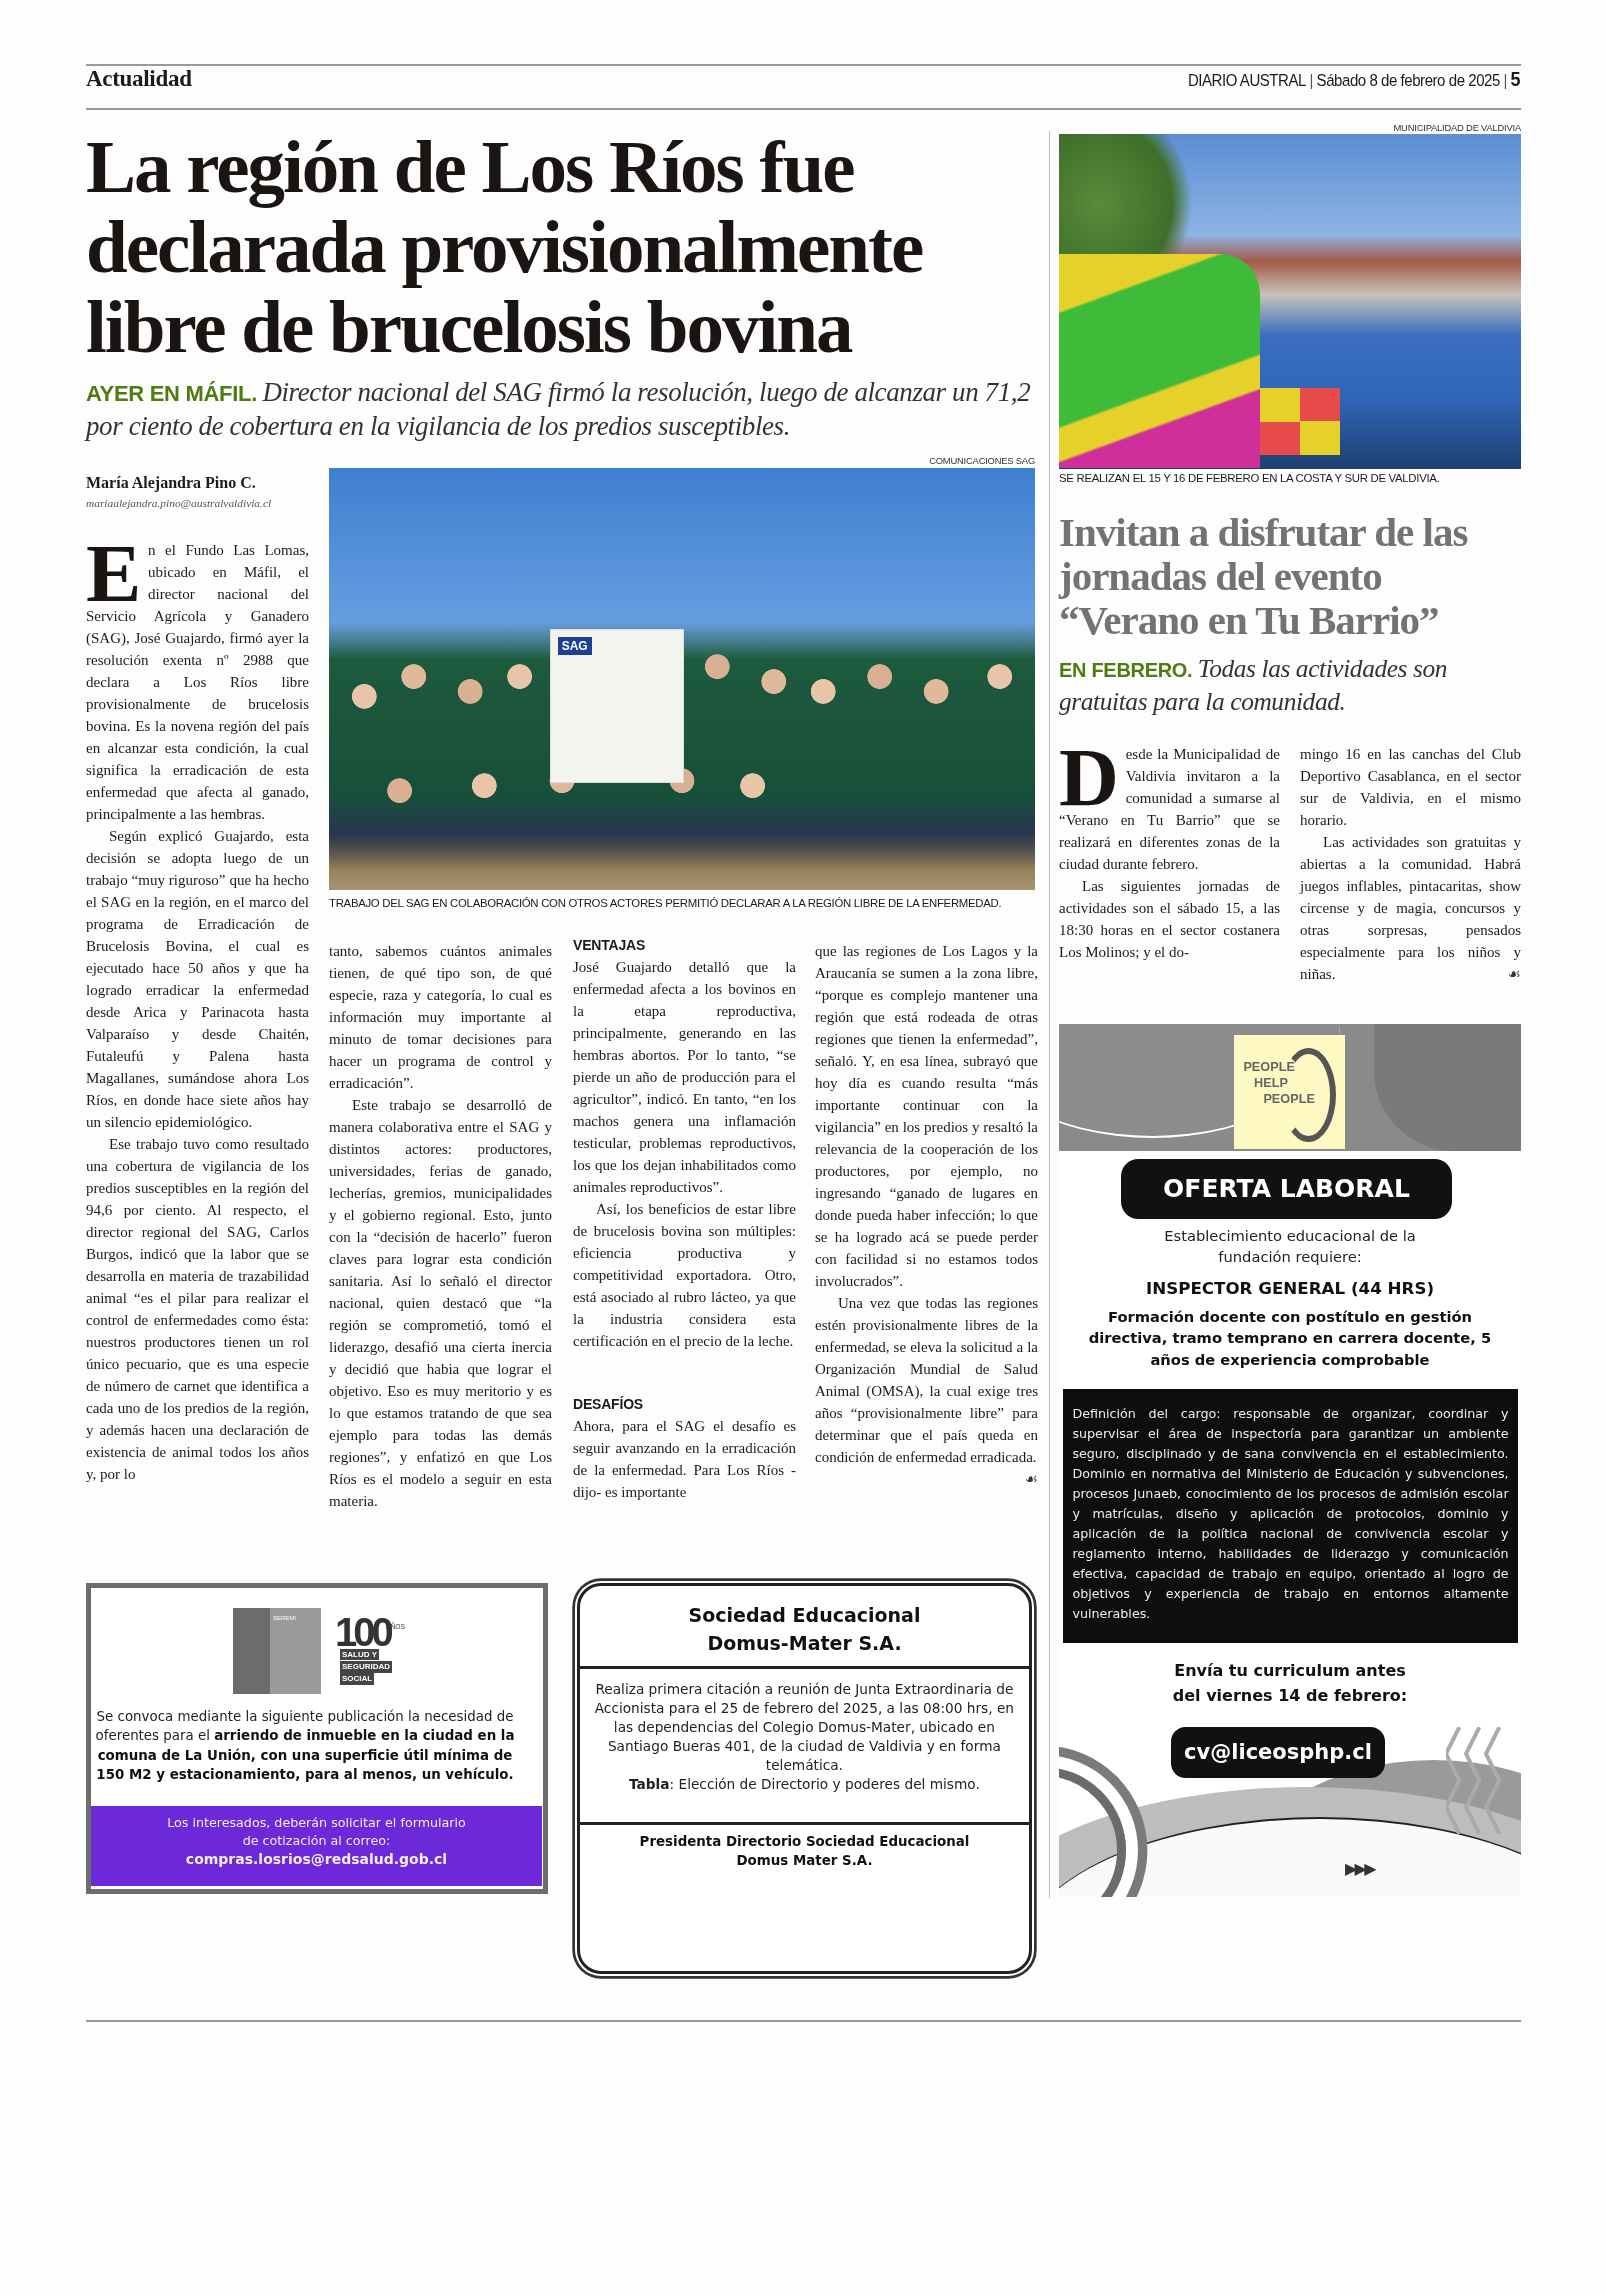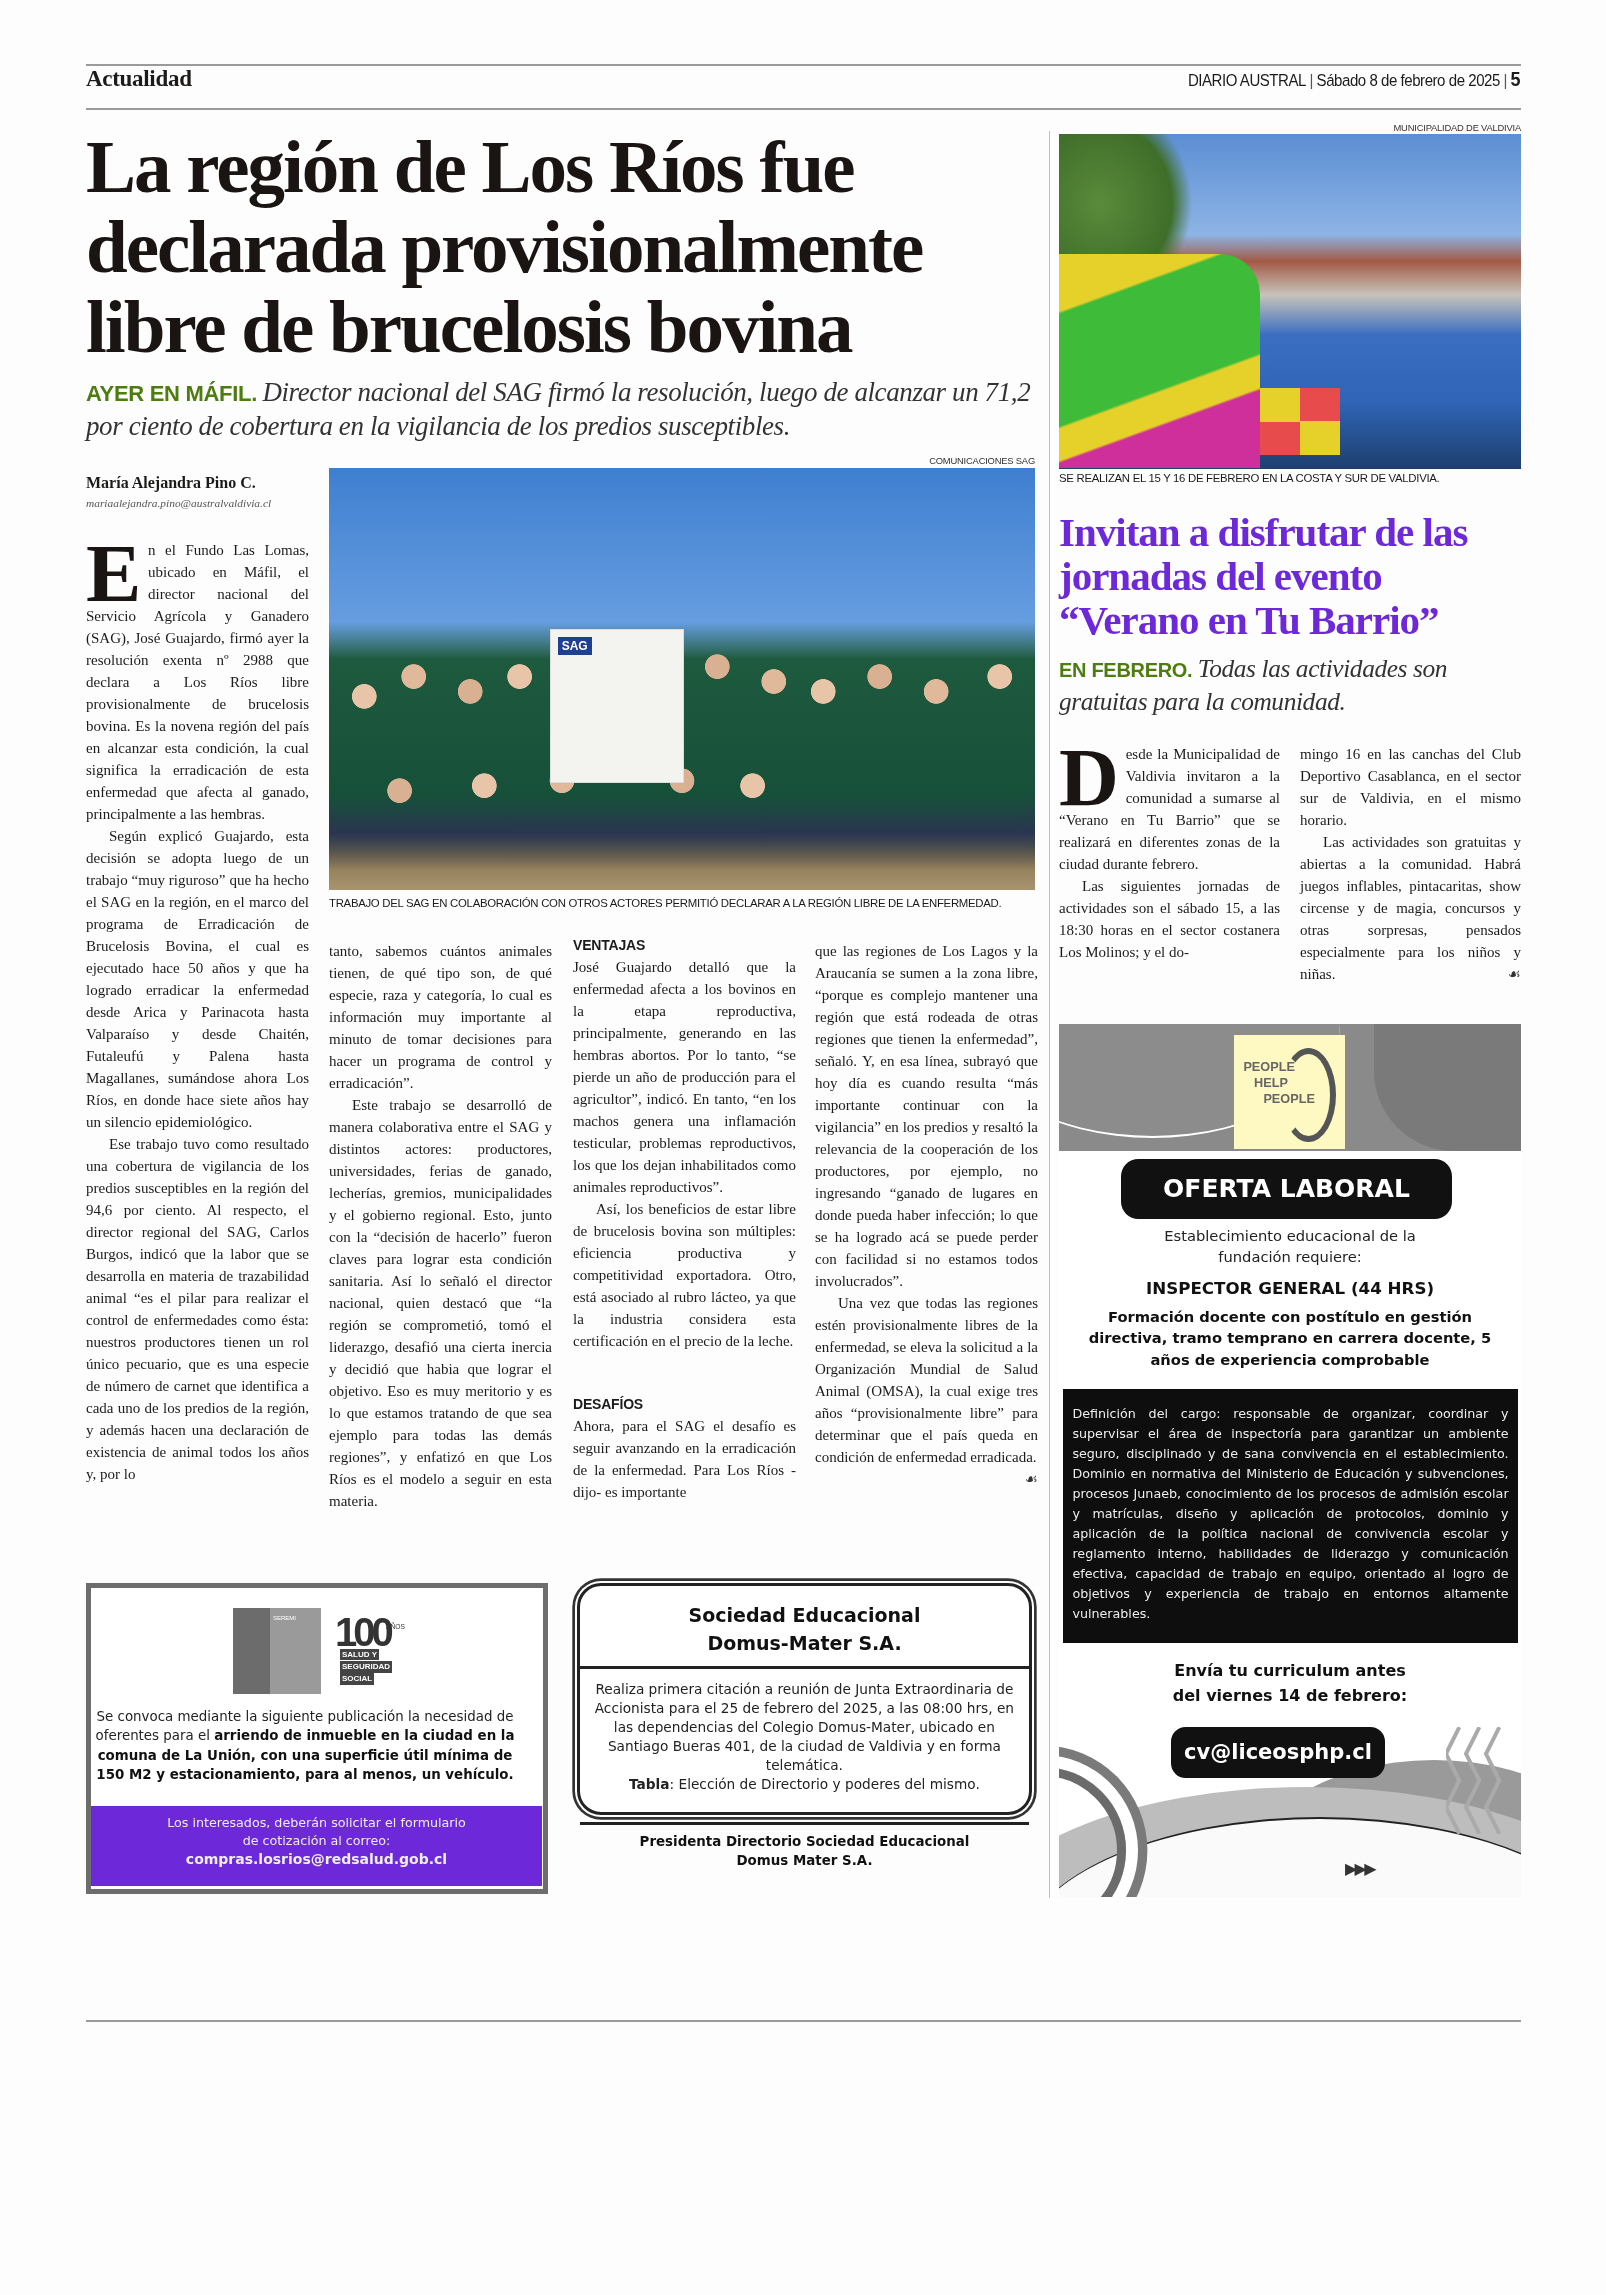--- a/index.html
+++ b/index.html
@@ -65,21 +65,21 @@
   .col p { text-indent: 23px; }
   .col p.first { text-indent: 0; }
   .dropcap { float: left; font-family: "Liberation Serif", serif; font-weight: bold; font-size: 83px; line-height: 63px; margin: 2.7px 6.7px 0 0; color: #1a1512; }
   .subhead { font-family: "Liberation Sans", sans-serif; font-weight: bold; font-size: 14px; letter-spacing: -0.2px; margin-top: 5.4px; }
   .subhead.spaced { margin-top: 41px; }
   .endmark { float: right; font-size: 14.7px; color: #333; }
 
   .vrule { position: absolute; width: 1.3px; background: #bdbdbd; }
 
   
-  .side-headline { left: 1059px; top: 510px; width: 468px; font-family: "Liberation Serif", serif; font-weight: bold; font-size: 41px; line-height: 44px; letter-spacing: -1px; color: #6d28d9; }
+  .side-headline { left: 1059px; top: 510px; width: 468px; font-family: "Liberation Serif", serif; font-weight: bold; font-size: 41px; line-height: 44px; letter-spacing: -1px; color: #737373; }
   .side-lede { left: 1059px; top: 653px; width: 468px; font-family: "Liberation Serif", serif; font-style: italic; font-size: 25.4px; line-height: 31px; color: #333; letter-spacing: -0.4px; }
   .side-lede .kicker { font-size: 20px; }
 
   
   .jobad { left: 1059px; top: 1024px; width: 462px; height: 873px; background: #fff; overflow: hidden; }
   .jobad .bg-gray { position: absolute; left: 0; top: 0; width: 462px; height: 127px; background: #8a8a8a; }
   .jobad .bg-curve { position: absolute; left: -94px; top: -114px; width: 375px; height: 228px; border-radius: 50%; background: #8c8c8c; border-bottom: 2px solid #fff; }
   .jobad .bg-right { position: absolute; right: -27px; top: 0; width: 174px; height: 127px; background: #7a7a7a; border-radius: 0 0 0 80px; }
   .jobad .logo-box { position: absolute; left: 175px; top: 10.7px; width: 111px; height: 114px; background: #fef9c3; }
   .jobad .logo-text { position: absolute; left: 9.4px; top: 24px; font-family: "Liberation Sans", sans-serif; font-weight: bold; font-size: 12.7px; line-height: 16px; color: #666; }
@@ -105,21 +105,21 @@
   .ad1 .gov-label { position: absolute; left: 40px; top: 6.7px; color: #fff; font-family: "Liberation Sans", sans-serif; font-size: 6px; }
   .ad1 .cien { position: absolute; left: 102px; top: 4px; font-family: "Liberation Sans", sans-serif; font-weight: bold; font-size: 40px; line-height: 40px; letter-spacing: -4px; color: #333; }
   .ad1 .cien-anos { position: absolute; left: 153px; top: 14.7px; font-family: "Liberation Sans", sans-serif; font-size: 6.7px; color: #333; }
   .ad1 .cien-tag { position: absolute; left: 107px; top: 41px; width: 55px; font-family: "Liberation Sans", sans-serif; font-weight: bold; font-size: 8px; line-height: 11.4px; color: #fff; }
   .ad1 .cien-tag span { display: inline-block; background: #444; padding: 0 2px; margin-bottom: 0.7px; }
   .ad1 .body { position: absolute; left: 2px; top: 119px; width: 424px; text-align: center; font-family: "DejaVu Sans", sans-serif; font-size: 13.4px; line-height: 19.4px; color: #222; }
   .ad1 .body b { color: #111; }
   .ad1 .foot { position: absolute; left: 0; top: 218px; width: 451px; height: 80px; background: #6d28d9; color: #eee; text-align: center; font-family: "DejaVu Sans", sans-serif; font-size: 12.7px; line-height: 18px; padding-top: 8px; }
   .ad1 .foot b { font-size: 14px; }
 
-  .ad2 { left: 577px; top: 1583px; width: 455px; height: 232px; border: 3.3px solid #222; border-radius: 24px; background: #fff; box-shadow: 0 0 0 2px #fff, 0 0 0 4.7px #333; }
+  .ad2 { left: 577px; top: 1583px; width: 455px; height: 391px; border: 3.3px solid #222; border-radius: 24px; background: #fff; box-shadow: 0 0 0 2px #fff, 0 0 0 4.7px #333; }
   .ad2 .head { position: absolute; left: 0; top: 14.7px; width: 100%; text-align: center; font-family: "DejaVu Sans", sans-serif; font-weight: bold; font-size: 19px; line-height: 28px; color: #111; }
   .ad2 .sep1 { position: absolute; left: 0; top: 80px; width: 100%; height: 2.7px; background: #222; }
   .ad2 .body { position: absolute; left: 13.4px; top: 94px; width: 422px; text-align: center; font-family: "DejaVu Sans", sans-serif; font-size: 13.7px; line-height: 19px; color: #222; }
   .ad2 .sep2 { position: absolute; left: 0; top: 236px; width: 100%; height: 2.7px; background: #222; }
   .ad2 .sign { position: absolute; left: 0; top: 246px; width: 100%; text-align: center; font-family: "DejaVu Sans", sans-serif; font-weight: bold; font-size: 13.4px; line-height: 19px; color: #111; }
 </style>
 </head>
 <body>
 
 <div class="rule" style="left:86px; top:64px; width:1435px; height:2px;"></div>

